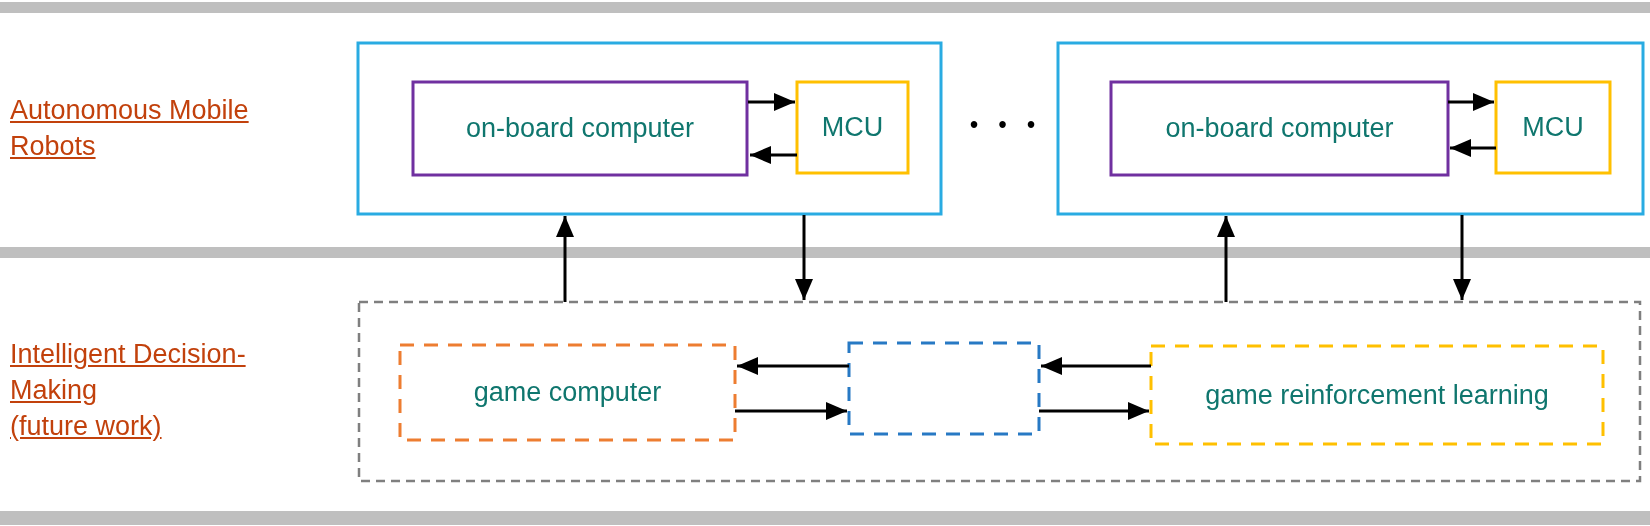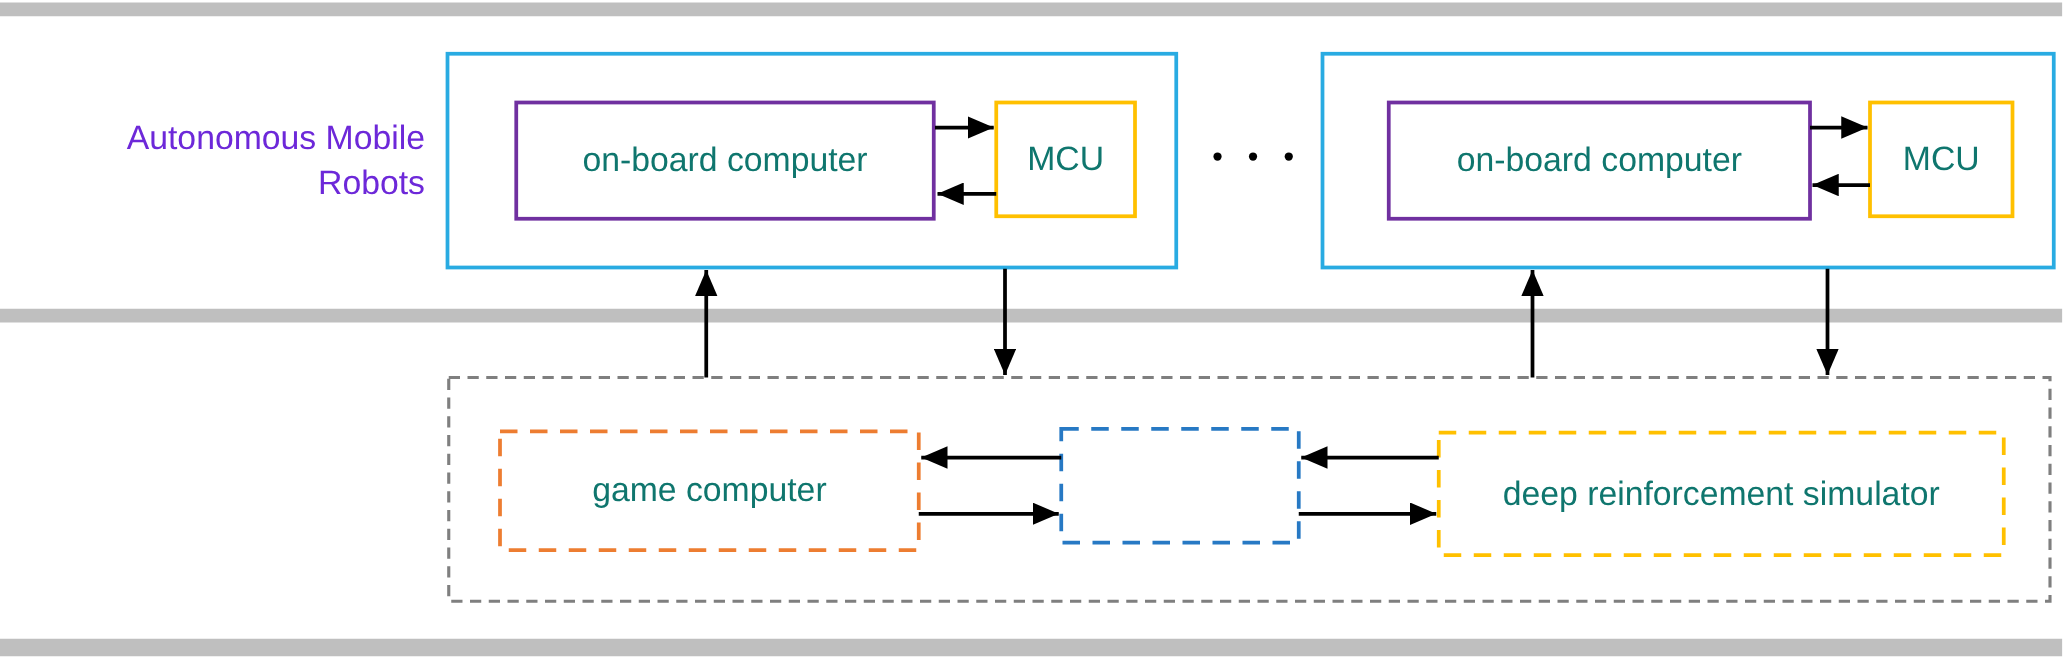--- a/index.html
+++ b/index.html
@@ -6,25 +6,26 @@
   .frame{
     position:relative;
     width:1650px;height:526px;
     background:#ffffff;
     font-family:"Liberation Sans", sans-serif;
     overflow:hidden;
   }
   .frame svg{position:absolute;left:0;top:0;}
   .lbl{
     position:absolute;
-    color:#6d28d9;
+    color:#c2410c;
     font-size:27px;
     line-height:36px;
-    text-align:right;
+    text-align:left;
     white-space:pre-line;
+    text-decoration:underline;
   }
   .boxtext{
     position:absolute;
     display:flex;
     align-items:center;
     justify-content:center;
     color:#0f766e;
     font-size:27px;
     text-align:center;
   }
@@ -90,19 +91,22 @@
   <div class="boxtext" style="left:413px;top:82px;width:334px;height:93px;">on-board computer</div>
 
   <div class="boxtext" style="left:797px;top:82px;width:111px;height:91px;">MCU</div>
 
   <div class="dots" style="left:958px;top:102px;width:96px;height:46px;">• • •</div>
 
   <div class="boxtext" style="left:1111px;top:82px;width:337px;height:93px;">on-board computer</div>
 
   <div class="boxtext" style="left:1496px;top:82px;width:114px;height:91px;">MCU</div>
 
+  <div class="lbl" style="left:10px;top:336px;width:335px;">Intelligent Decision-
+Making
+(future work)</div>
 
   <div class="boxtext" style="left:400px;top:345px;width:335px;height:95px;">game computer</div>
 
 
-  <div class="boxtext" style="left:1151px;top:346px;width:452px;height:98px;">deep reinforcement simulator</div>
+  <div class="boxtext" style="left:1151px;top:346px;width:452px;height:98px;">game reinforcement learning</div>
 
 </div>
 
 </body></html>

